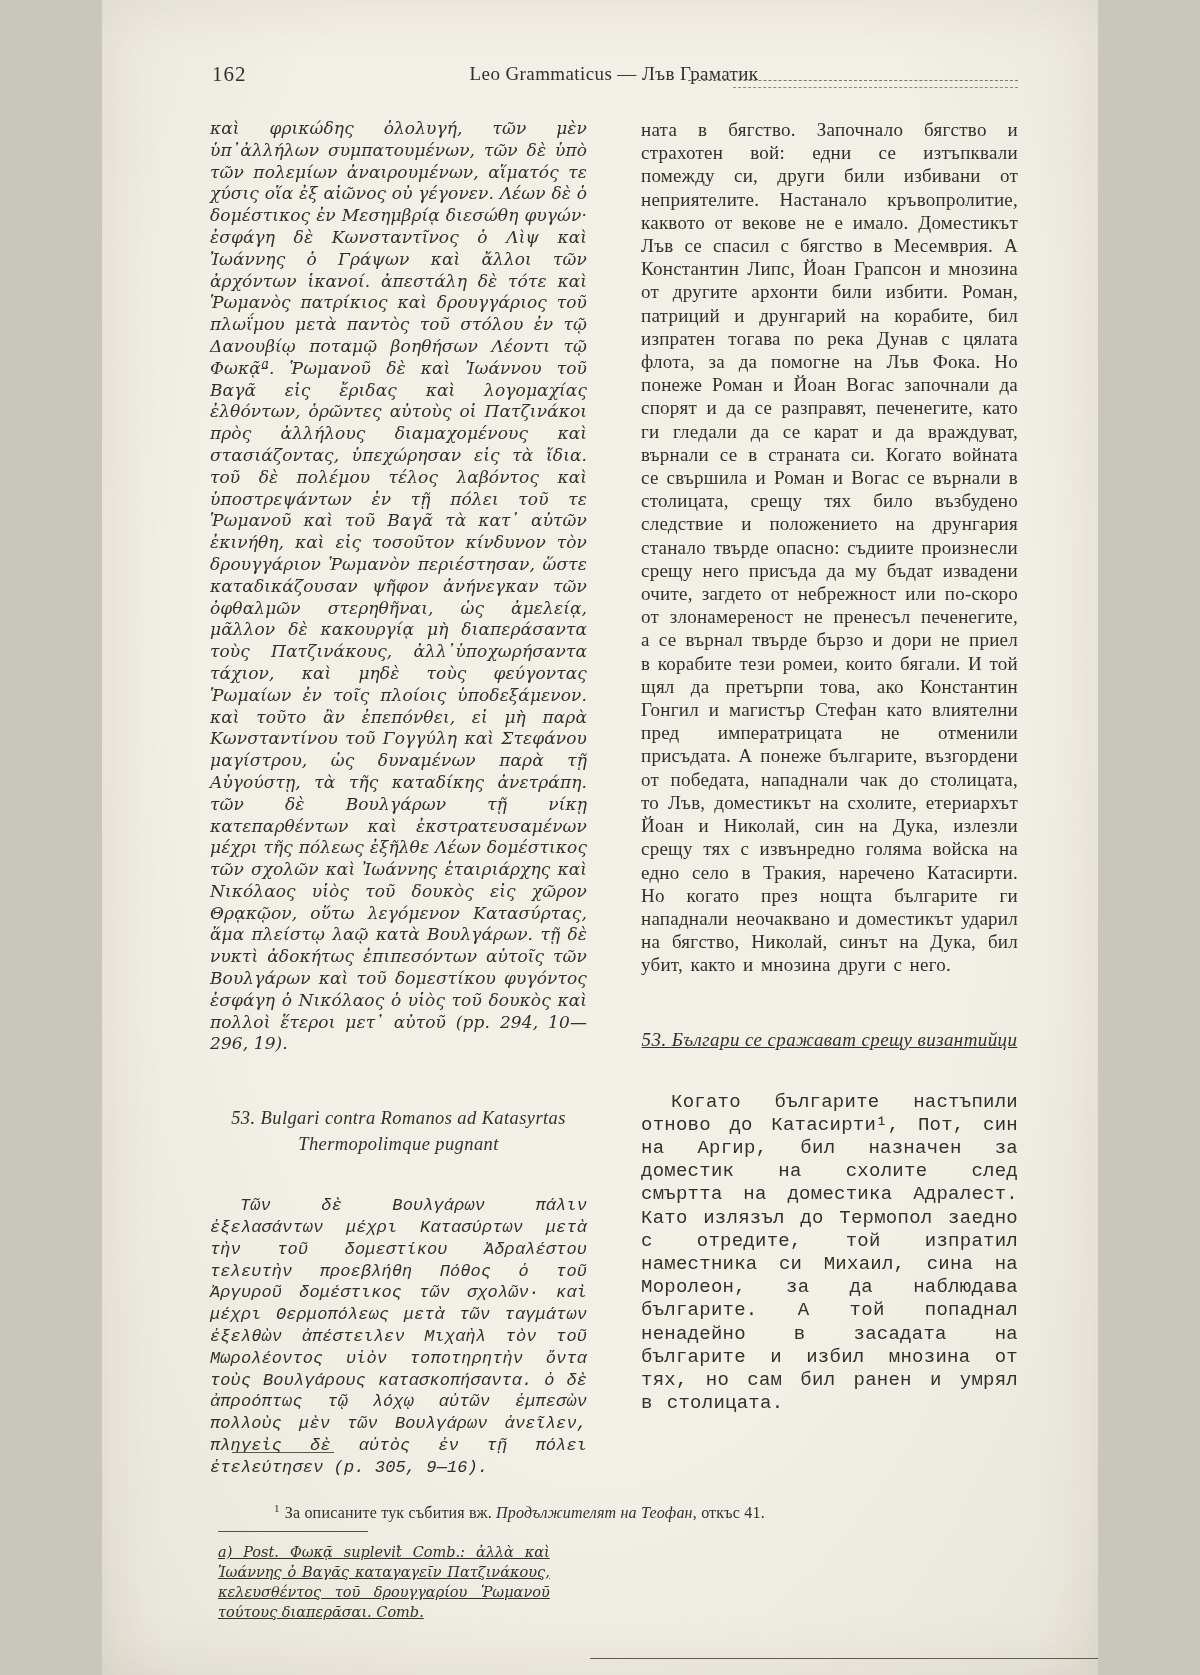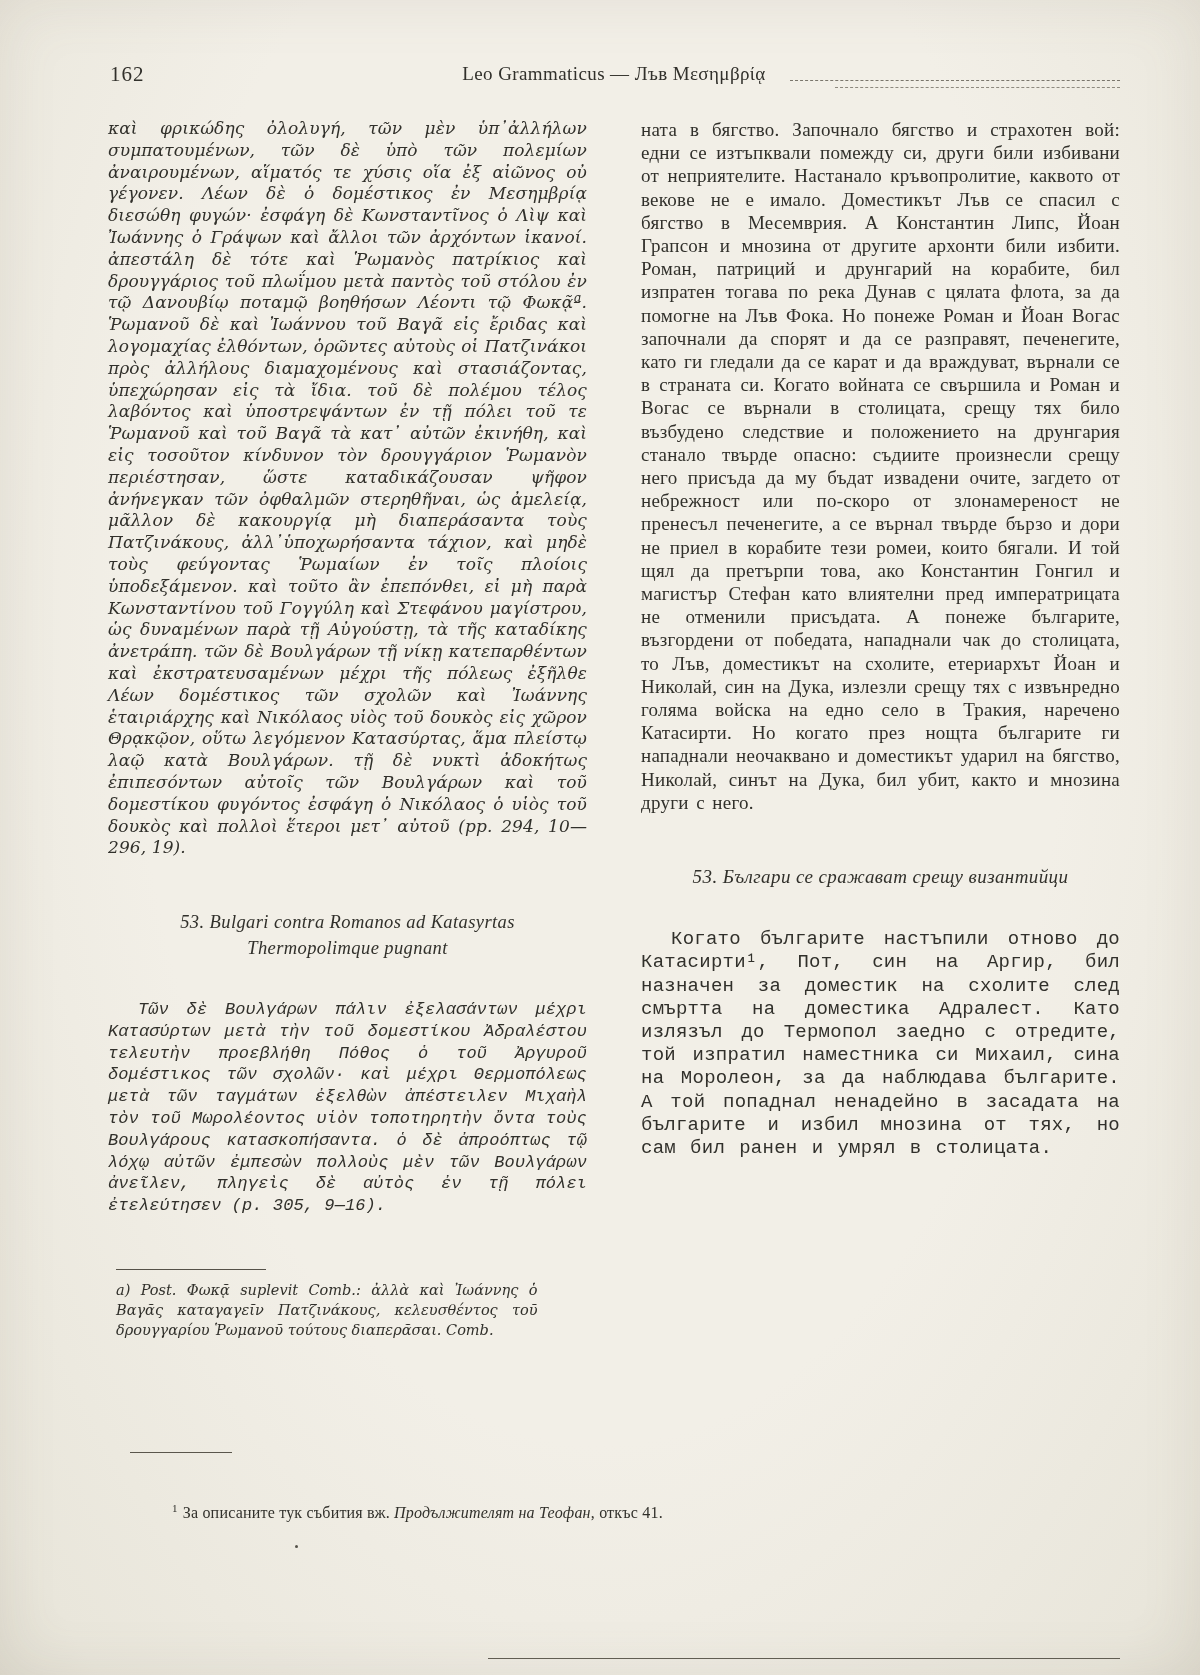--- a/index.html
+++ b/index.html
@@ -2,21 +2,21 @@
 <html><head>
 <meta charset="utf-8">
 <style>
   html, body {
     margin: 0;
     padding: 0;
     background: #c9c6bd;
   }
   .page {
     position: relative;
-    width: 1200px;
+    width: 996px;
     height: 1675px;
     margin: 0 auto;
     background: radial-gradient(ellipse at 50% 38%, #f2efe7 55%, #e9e6db 92%, #e2dfd3 100%);
     color: #31302b;
     overflow: hidden;
     box-shadow: inset 0 0 60px rgba(120,110,90,0.12);
   }
 
   
   .header {
@@ -90,36 +90,38 @@
   .section-heading .hl {
     display: block;
   }
   .heading-latin {
     font: italic 18.5px/26px "Liberation Serif", "DejaVu Serif", serif;
     letter-spacing: 0.4px;
   }
   .heading-cyr {
     font: italic 19px/26px "Liberation Serif", "DejaVu Serif", serif;
     letter-spacing: 0.4px;
+    text-decoration: underline;
   }
 
   
   .footnote-a {
     margin-top: 52px;
     margin-left: 8px;
     width: 88%;
   }
   .fn-rule {
     width: 150px;
     border-top: 1px solid #555148;
     margin-bottom: 10px;
   }
   .footnote-a p {
     font: italic 14.5px/20px "DejaVu Serif", serif;
     text-align: justify;
+    text-decoration: underline;
   }
 
   
   .footnote-1-rule {
     position: absolute;
     top: 1452px;
     left: 130px;
     width: 102px;
     border-top: 1px solid #5a564c;
   }
@@ -154,21 +156,21 @@
     border-top: 1px solid #615d52;
   }
 </style>
 </head>
 <body>
 
 <div class="page">
 
   <div class="header">
     <span class="page-number">162</span>
-    <span class="running-title">Leo Grammaticus — Лъв Μεσημβρίᾳ</span>
+    <span class="running-title">Leo Grammaticus — Лъв Граматик</span>
     <span class="header-rule"></span>
     <span class="header-rule-2"></span>
   </div>
 
   <div class="columns">
 
     <div class="col col-left">
       <p class="greek">καὶ φρικώδης ὀλολυγή, τῶν μὲν ὑπ᾽ἀλλήλων συμπατουμένων, τῶν δὲ ὑπὸ τῶν πολεμίων ἀναιρουμένων, αἵματός τε χύσις οἵα ἐξ αἰῶνος οὐ γέγονεν. Λέων δὲ ὁ δομέστικος ἐν Μεσημβρίᾳ διεσώθη φυγών· ἐσφάγη δὲ Κωνσταντῖνος ὁ Λὶψ καὶ Ἰωάννης ὁ Γράψων καὶ ἄλλοι τῶν ἀρχόντων ἱκανοί. ἀπεστάλη δὲ τότε καὶ Ῥωμανὸς πατρίκιος καὶ δρουγγάριος τοῦ πλωΐμου μετὰ παντὸς τοῦ στόλου ἐν τῷ Δανουβίῳ ποταμῷ βοηθήσων Λέοντι τῷ Φωκᾷª. Ῥωμανοῦ δὲ καὶ Ἰωάννου τοῦ Βαγᾶ εἰς ἔριδας καὶ λογομαχίας ἐλθόντων, ὁρῶντες αὐτοὺς οἱ Πατζινάκοι πρὸς ἀλλήλους διαμαχομένους καὶ στασιάζοντας, ὑπεχώρησαν εἰς τὰ ἴδια. τοῦ δὲ πολέμου τέλος λαβόντος καὶ ὑποστρεψάντων ἐν τῇ πόλει τοῦ τε Ῥωμανοῦ καὶ τοῦ Βαγᾶ τὰ κατ᾽ αὐτῶν ἐκινήθη, καὶ εἰς τοσοῦτον κίνδυνον τὸν δρουγγάριον Ῥωμανὸν περιέστησαν, ὥστε καταδικάζουσαν ψῆφον ἀνήνεγκαν τῶν ὀφθαλμῶν στερηθῆναι, ὡς ἀμελείᾳ, μᾶλλον δὲ κακουργίᾳ μὴ διαπεράσαντα τοὺς Πατζινάκους, ἀλλ᾽ὑποχωρήσαντα τάχιον, καὶ μηδὲ τοὺς φεύγοντας Ῥωμαίων ἐν τοῖς πλοίοις ὑποδεξάμενον. καὶ τοῦτο ἂν ἐπεπόνθει, εἰ μὴ παρὰ Κωνσταντίνου τοῦ Γογγύλη καὶ Στεφάνου μαγίστρου, ὡς δυναμένων παρὰ τῇ Αὐγούστῃ, τὰ τῆς καταδίκης ἀνετράπη. τῶν δὲ Βουλγάρων τῇ νίκῃ κατεπαρθέντων καὶ ἐκστρατευσαμένων μέχρι τῆς πόλεως ἐξῆλθε Λέων δομέστικος τῶν σχολῶν καὶ Ἰωάννης ἑταιριάρχης καὶ Νικόλαος υἱὸς τοῦ δουκὸς εἰς χῶρον Θρᾳκῷον, οὕτω λεγόμενον Κατασύρτας, ἅμα πλείστῳ λαῷ κατὰ Βουλγάρων. τῇ δὲ νυκτὶ ἀδοκήτως ἐπιπεσόντων αὐτοῖς τῶν Βουλγάρων καὶ τοῦ δομεστίκου φυγόντος ἐσφάγη ὁ Νικόλαος ὁ υἱὸς τοῦ δουκὸς καὶ πολλοὶ ἕτεροι μετ᾽ αὐτοῦ (pp. 294, 10—296, 19).</p>
       <h3 class="section-heading heading-latin">
         <span class="hl">53. Bulgari contra Romanos ad Katasyrtas</span>

